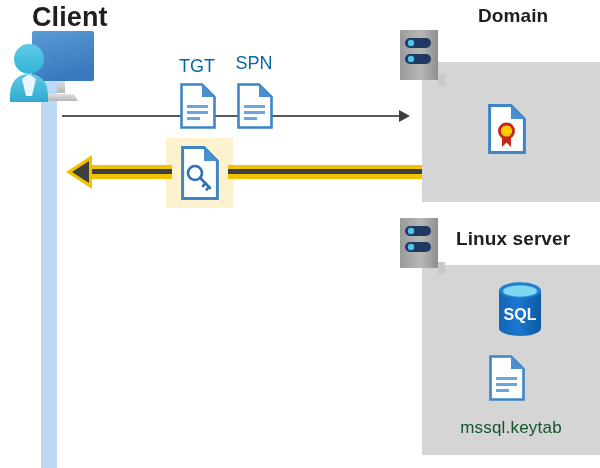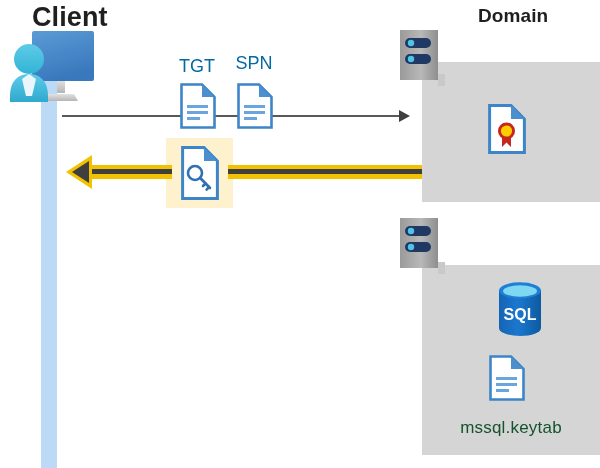--- a/index.html
+++ b/index.html
@@ -215,20 +215,21 @@
       <path d="M1.6 1.6 H23 L36.4 15 V48.4 H1.6 Z" fill="#ffffff" stroke="#3d85c8" stroke-width="3"></path>
       <path d="M23 1.6 L36.4 15 H23 Z" fill="#4a90cf"></path>
 
       <path d="M14 28 L14 43 L18.5 38.5 L23 43 L23 28 Z" fill="#c4281c"></path>
 
       <circle cx="18.5" cy="27" r="8.5" fill="#c4281c"></circle>
       <circle cx="18.5" cy="27" r="5.6" fill="#ffcc00"></circle>
     </svg>
   </div>
 
+  <div class="abs title title-linux" style="left:456px; top:228px; width:144px;">Linux server</div>
 
   <div class="abs" style="left:400px; top:218px; width:45px; height:56px;">
     <svg width="45" height="56" viewBox="0 0 45 56">
       <defs>
         <linearGradient id="rackGrad2" x1="0" y1="0" x2="1" y2="0">
           <stop offset="0%" stop-color="#9a9a9a"></stop>
           <stop offset="55%" stop-color="#b8b8b8"></stop>
           <stop offset="100%" stop-color="#8e8e8e"></stop>
         </linearGradient>
       </defs>

